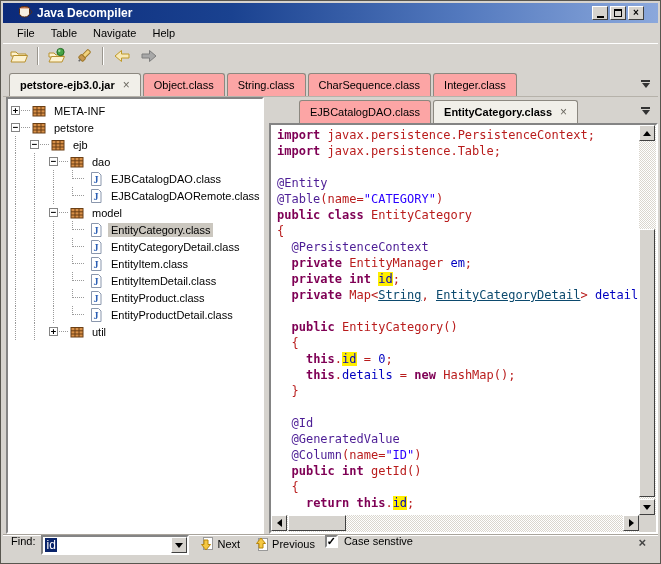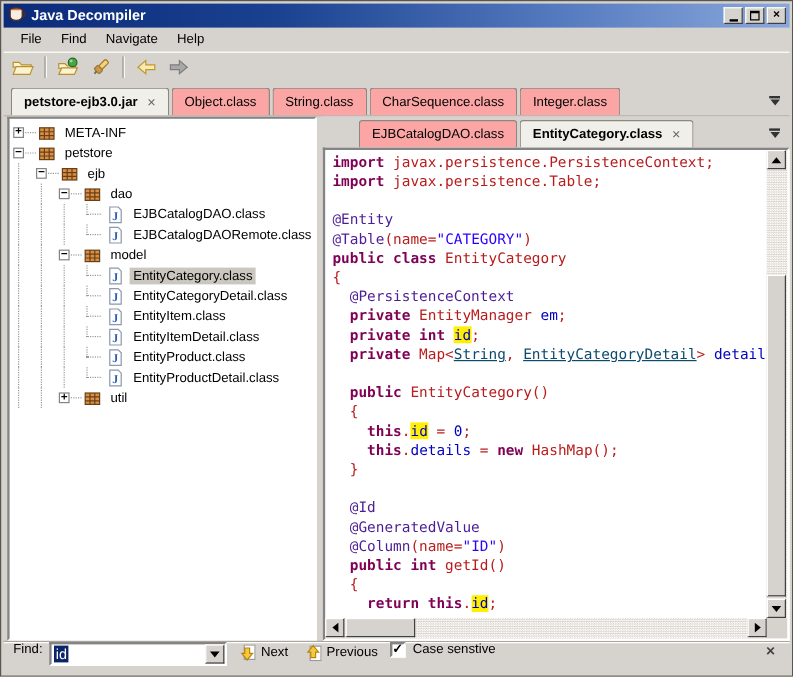--- a/index.html
+++ b/index.html
@@ -11,21 +11,21 @@
     border:1px solid #58564F;
     padding:2px;
     background:#D6D3CE;
     display:flex; flex-direction:column;
   }
 
   
   .titlebar {
     height:20px; flex:0 0 20px;
     background:linear-gradient(90deg,#0B2A7A 0%,#1A4290 35%,#5379BE 70%,#8BA8DC 100%);
-    display:flex; align-items:center; padding:0 3px; gap:4px;
+    display:flex; align-items:center; padding:0 14px; gap:4px;
   }
   .titlebar .title { color:#fff; font-weight:bold; font-size:12px; flex:1; }
   .winbtns { display:flex; gap:2px; }
   .winbtn {
     width:16px; height:14px; background:#D6D3CE;
     border:1px solid; border-color:#fff #404040 #404040 #fff;
     display:flex; align-items:center; justify-content:center;
     font-size:10px; font-weight:bold; line-height:1; color:#000;
   }
   .glyph-min { width:7px; height:2px; background:#000; margin-top:7px; }
@@ -191,21 +191,21 @@
         </div>
       <div class="winbtn">
           <span class="glyph-max"></span>
         </div>
       <div class="winbtn">×</div>
     </div>
   </div>
 
   <div class="menubar" id="menubar">
       <div class="menu-item">File</div>
-      <div class="menu-item">Find</div>
+      <div class="menu-item">Table</div>
       <div class="menu-item">Navigate</div>
       <div class="menu-item">Help</div>
     </div>
 
   <div class="toolbar">
     <div class="tool-btn">
       <svg width="20" height="20" viewBox="0 0 20 20">
         <path d="M2 6 h5 l2 2 h8 v2 h-15 z" fill="#FDF2CF" stroke="#B8912E"></path>
         <path d="M2 16 l2.5 -6.5 h14 L16 16 z" fill="#FDF2CF" stroke="#B8912E"></path>
       </svg>

